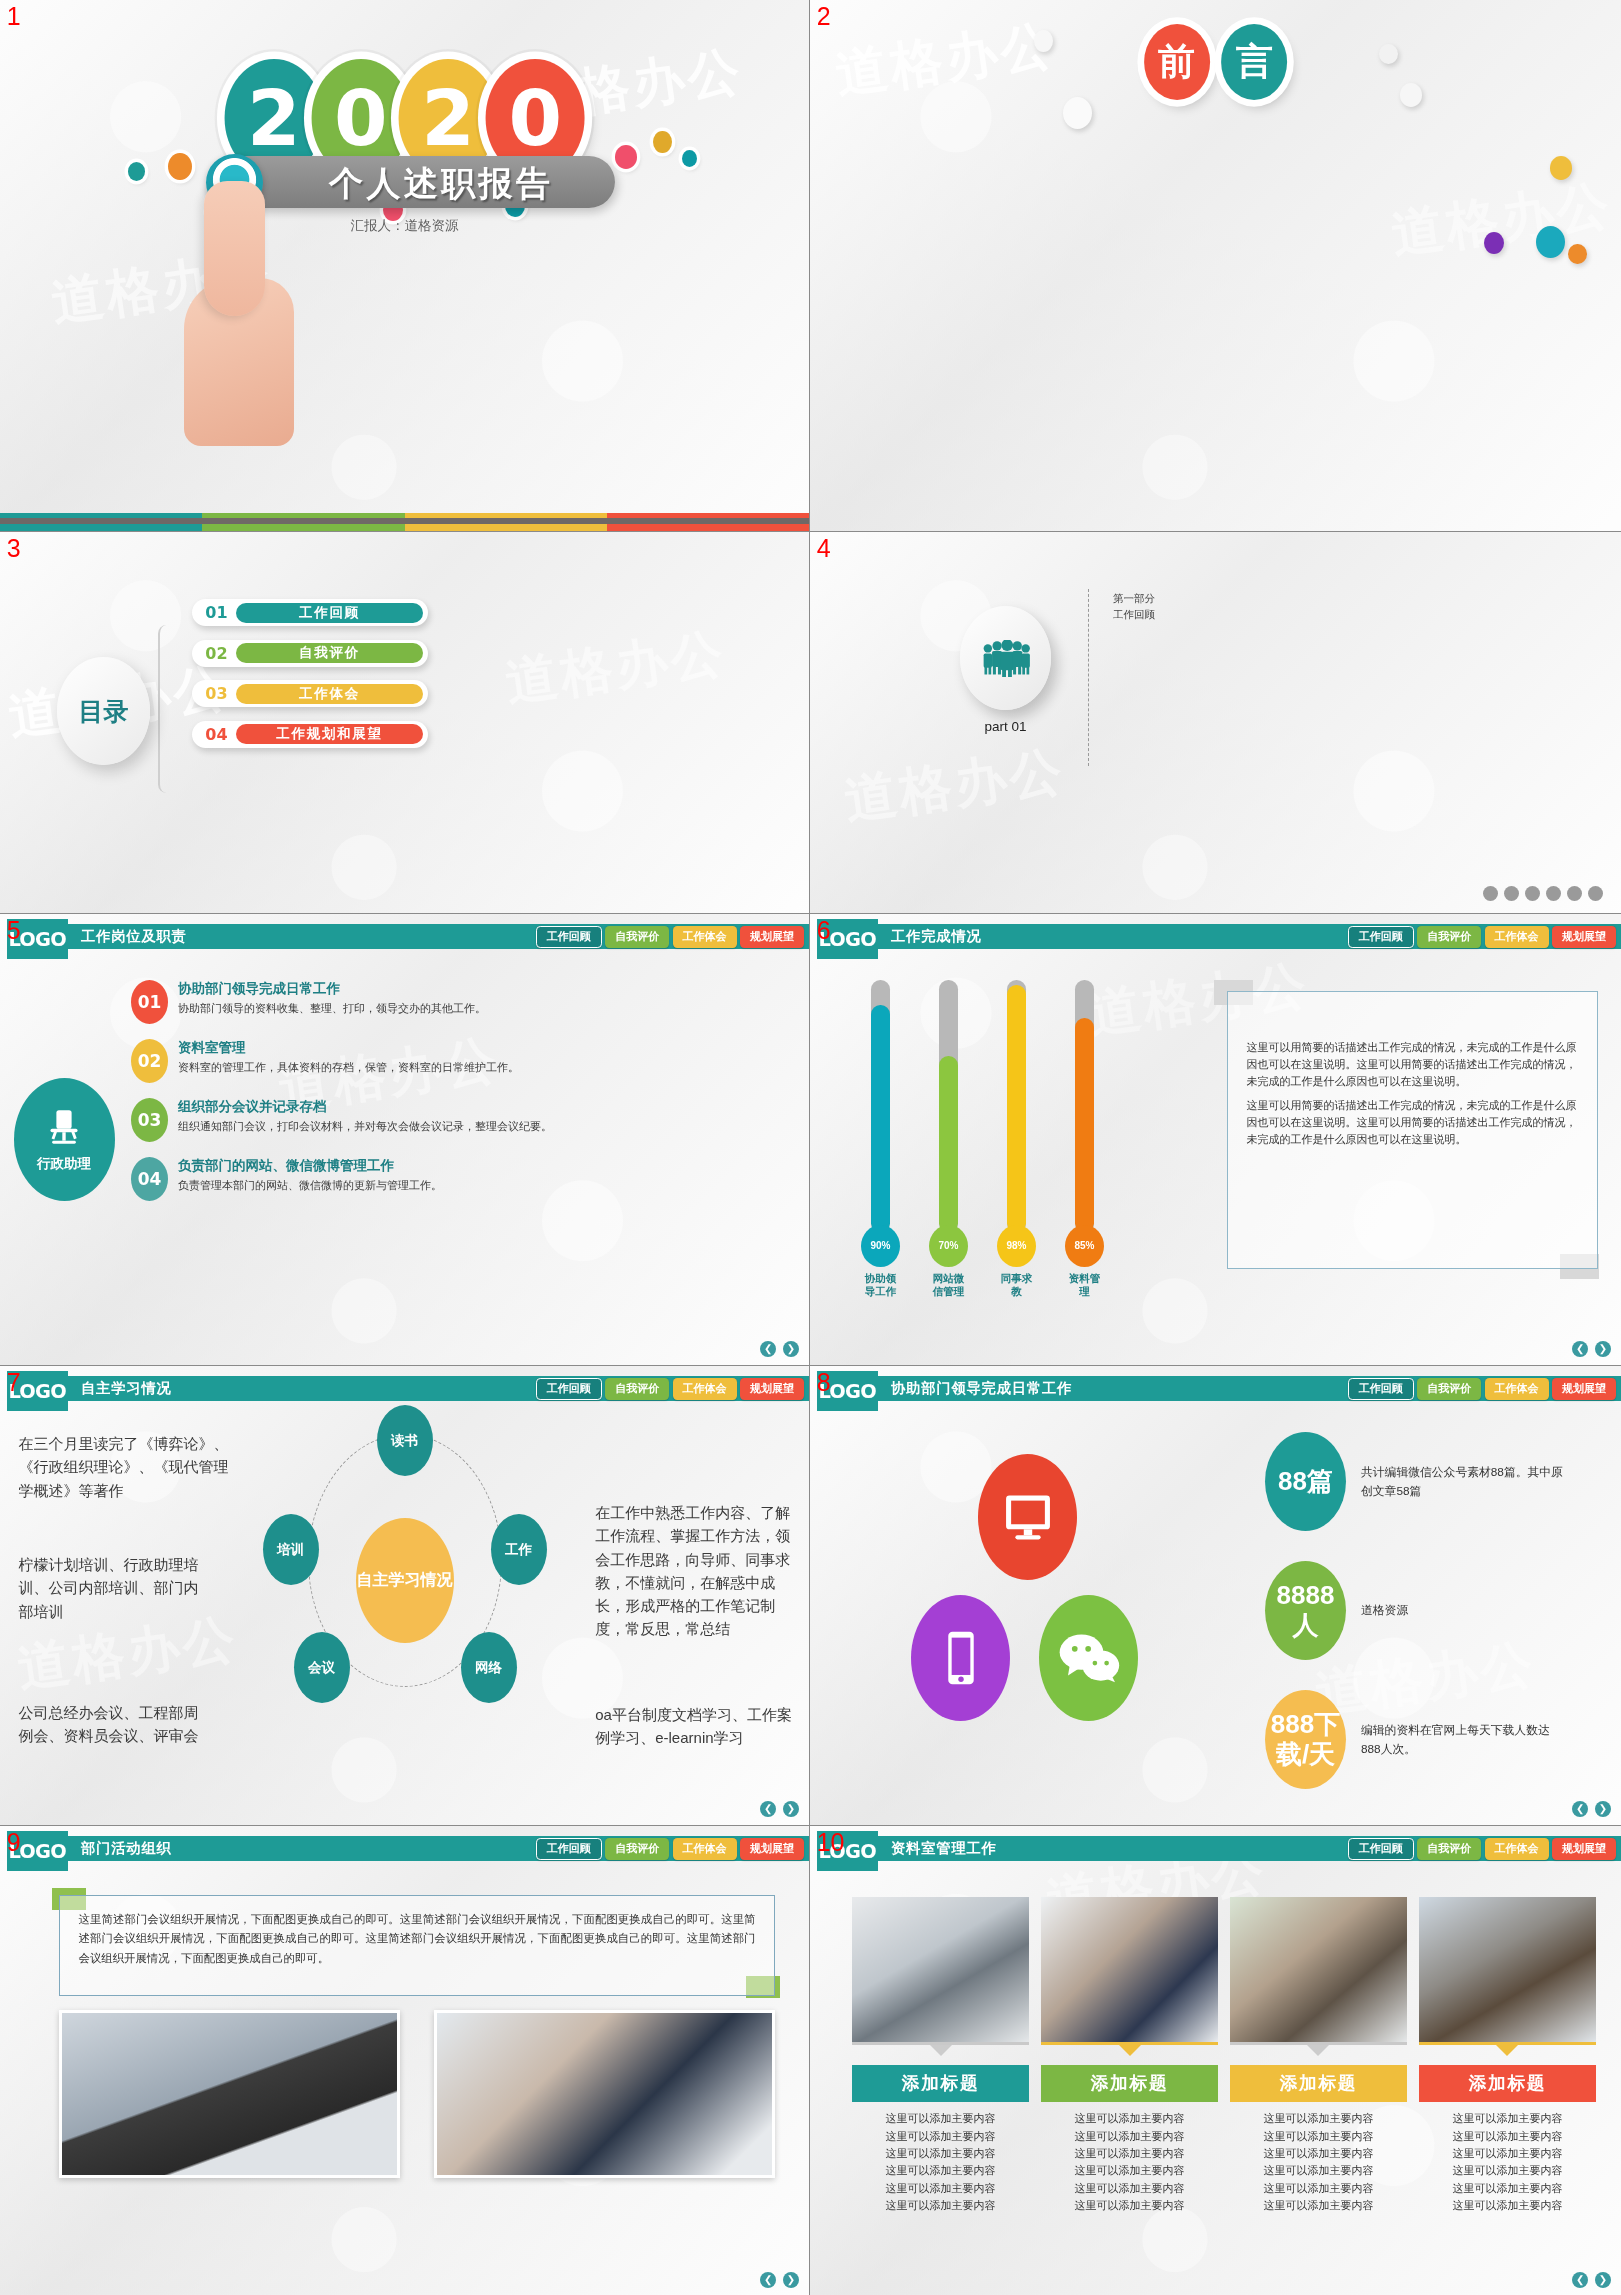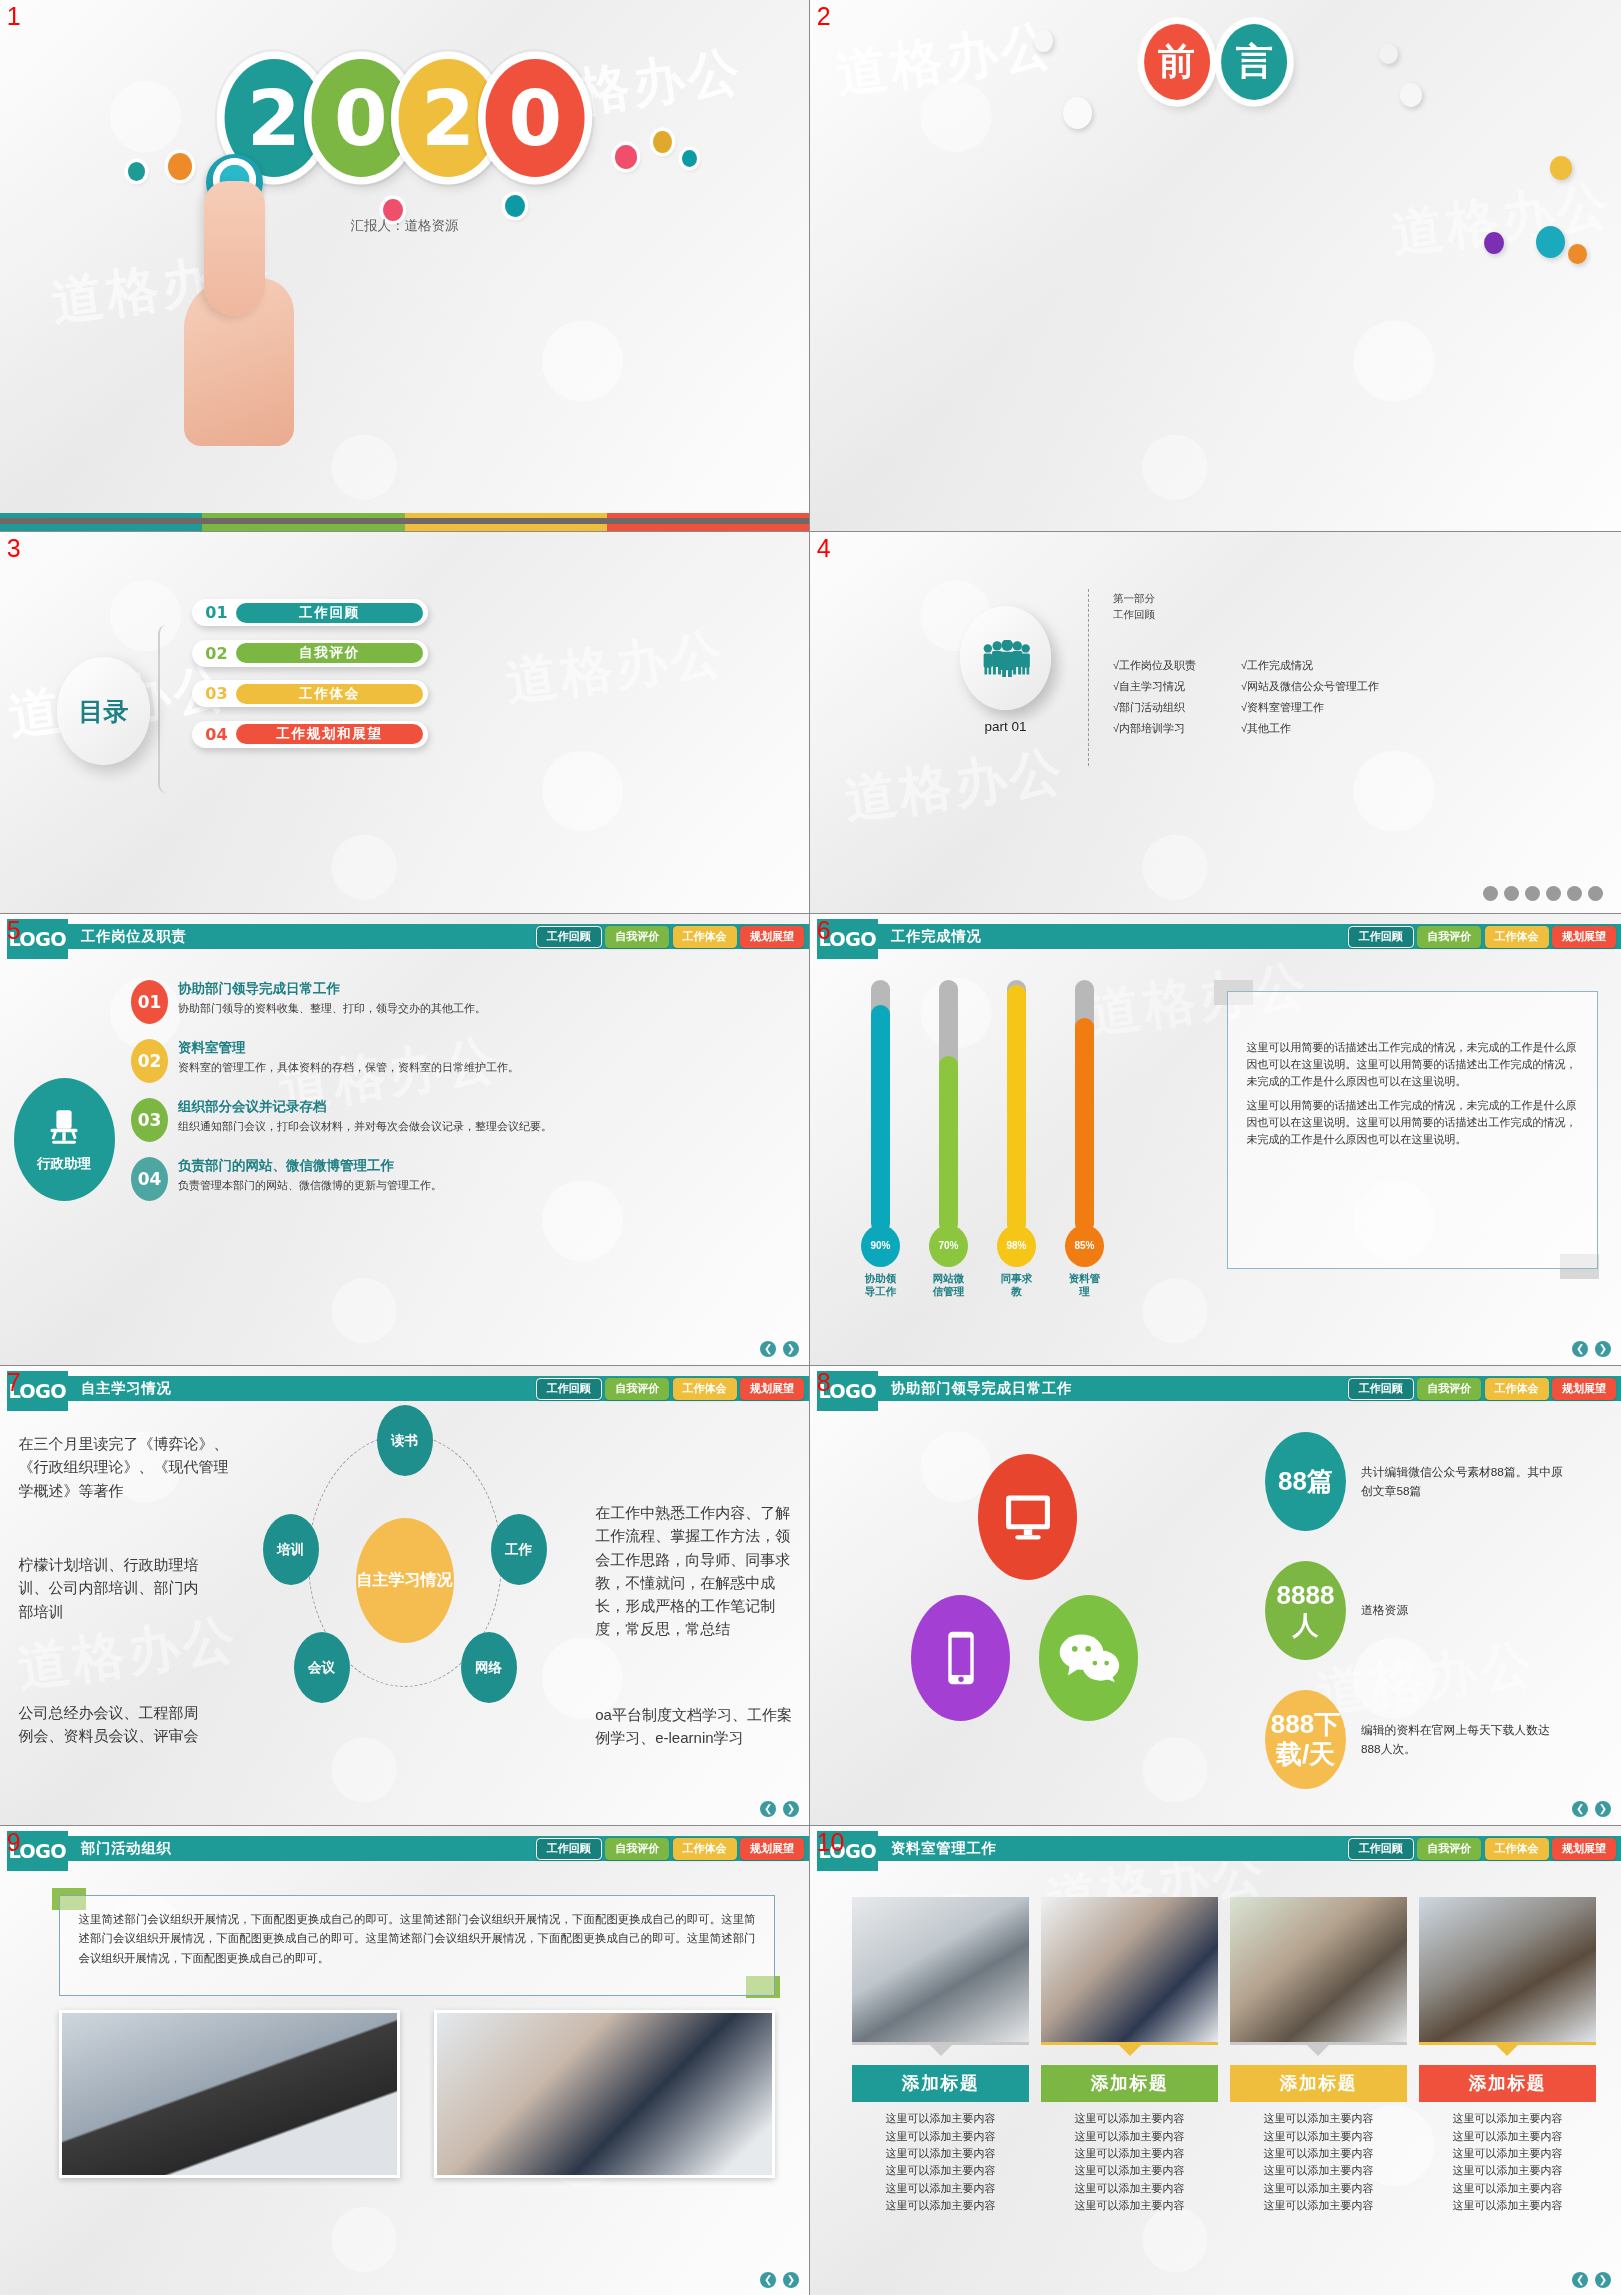--- a/index.html
+++ b/index.html
@@ -209,20 +209,23 @@
     <div class="dot" style="left:653px;top:131px;width:18.5px;height:22px;background:#e0a92b;"></div>
     <div class="dot" style="left:682px;top:150px;width:15px;height:17px;background:#0d9aa5;"></div>
 
     <div class="year">
       <div class="ball b1">2</div>
       <div class="ball b2">0</div>
       <div class="ball b3">2</div>
       <div class="ball b4">0</div>
     </div>
 
+    <div class="plate">
+      <span>个人述职报告</span>
+    </div>
     <div class="btn"></div>
     <div class="hand"></div>
     <div class="finger"></div>
     <div class="sub">汇报人：道格资源</div>
 
     <div class="barbottom">
       <i style="background:#1e9b96"></i>
         <i style="background:#7cb744"></i>
         <i style="background:#efbe3c"></i>
         <i style="background:#f0513c"></i>
@@ -313,30 +316,20 @@
       </svg>
     </div>
     <div class="partlbl">part 01</div>
     <div class="vline"></div>
 
     <div class="p1">
       <div>第一部分</div>
       <div>工作回顾</div>
     </div>
 
-    <div class="list">
-      <div>√工作岗位及职责</div>
-      <div>√工作完成情况</div>
-      <div>√自主学习情况</div>
-      <div>√网站及微信公众号管理工作</div>
-      <div>√部门活动组织</div>
-      <div>√资料室管理工作</div>
-      <div>√内部培训学习</div>
-      <div>√其他工作</div>
-    </div>
 
     <div class="socials">
       <i></i>
       <i></i>
       <i></i>
       <i></i>
       <i></i>
       <i></i>
     </div>
   </div>

